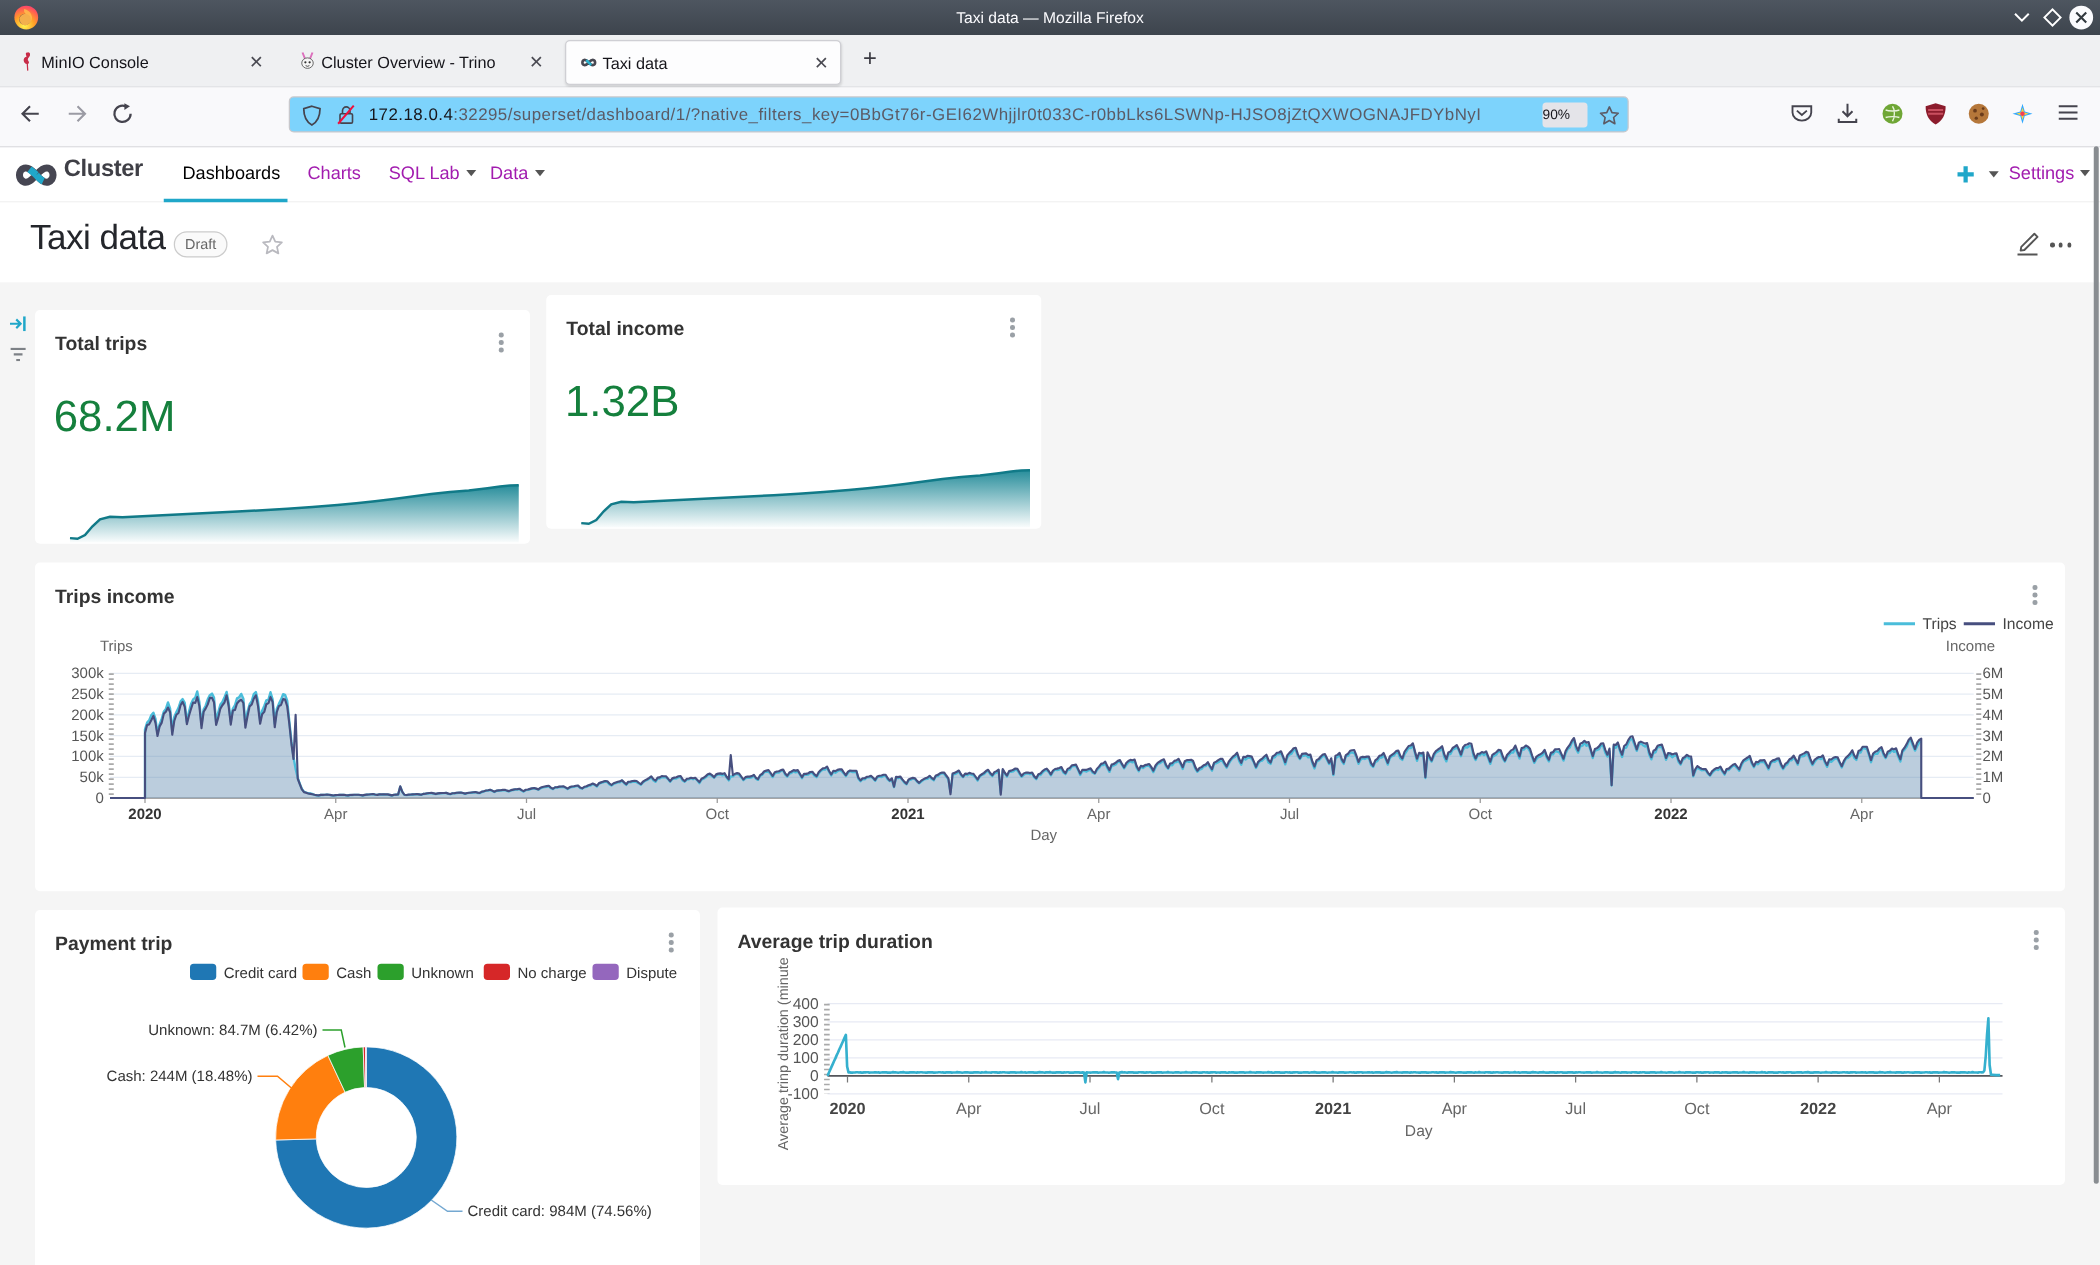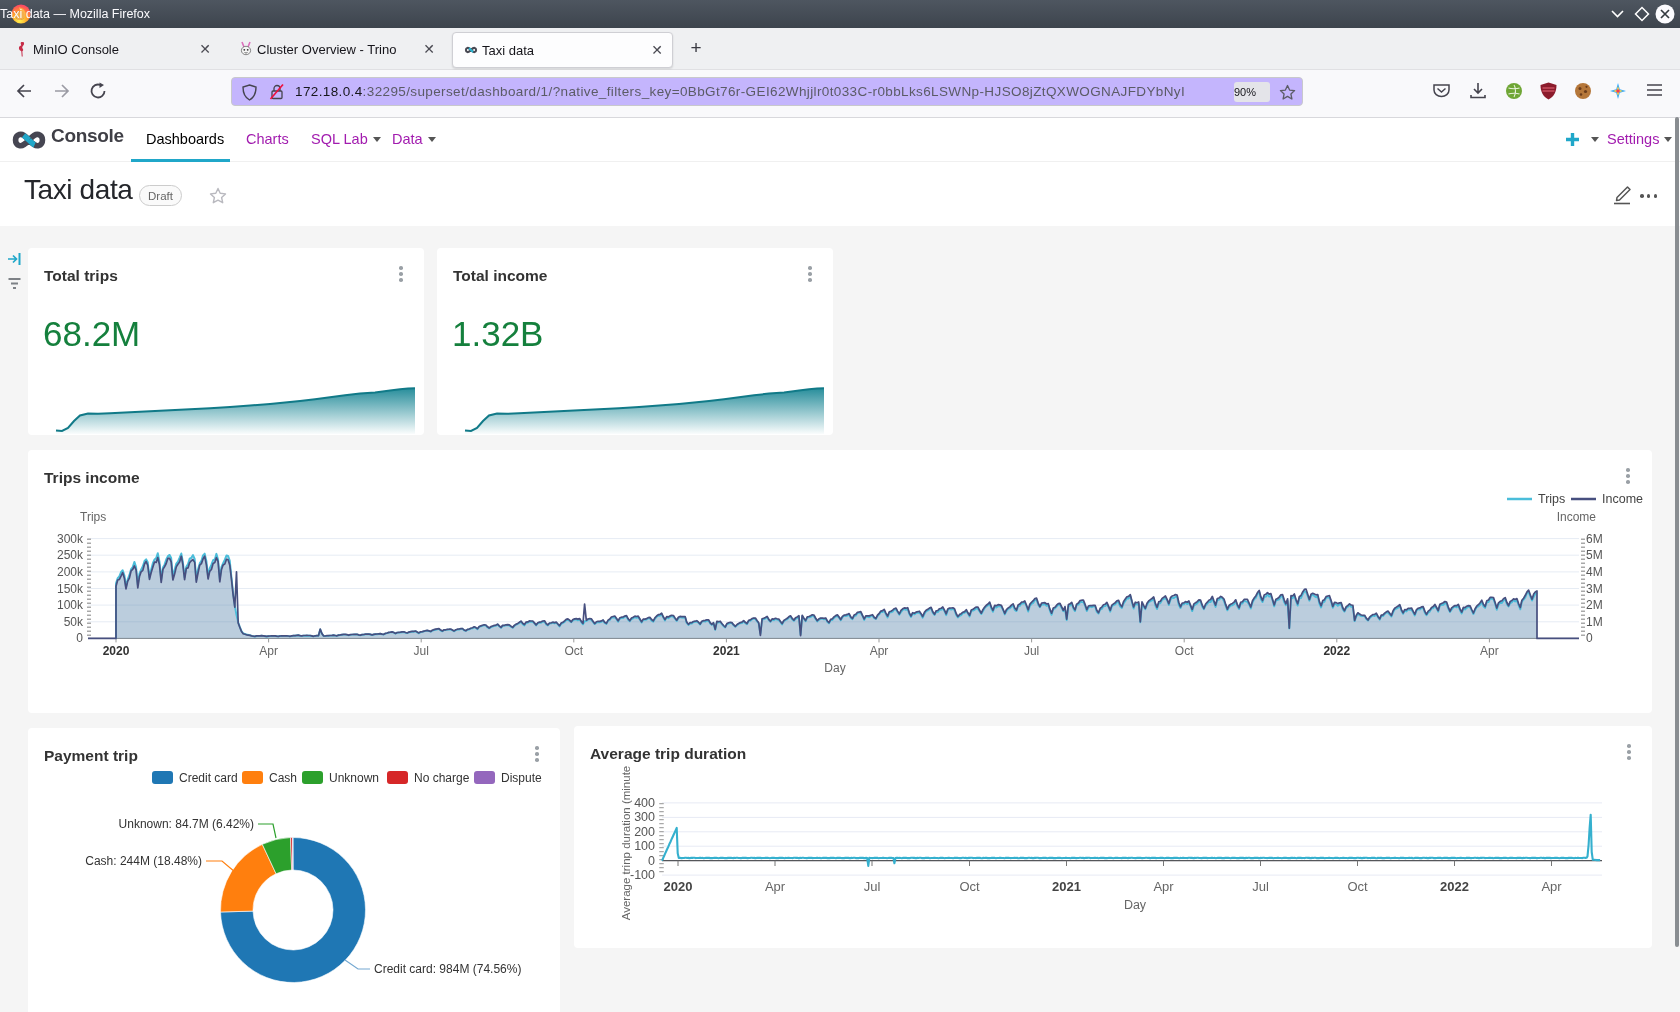--- a/index.html
+++ b/index.html
@@ -1,27 +1,27 @@
 <!DOCTYPE html>
 <html><head><meta charset="utf-8"><style>
 *{margin:0;padding:0;box-sizing:border-box}
 html,body{width:1680px;height:1012px;overflow:hidden;font-family:"Liberation Sans",sans-serif;background:#f5f5f5}
 .abs{position:absolute}
 
 #titlebar{position:absolute;left:0;top:0;width:1680px;height:28px;background:linear-gradient(#4e5660,#3d444d);color:#fbfbfe;font-size:12.5px}
-#titlebar .wtitle{position:absolute;left:0;right:0;top:7px;text-align:left;color:#fbfbfe}
+#titlebar .wtitle{position:absolute;left:0;right:0;top:7px;text-align:center;color:#fbfbfe}
 #tabbar{position:absolute;left:0;top:28px;width:1680px;height:42px;background:#eff0f2;border-bottom:1px solid #e0e0e3}
 .tab{position:absolute;top:4px;height:36px;font-size:13px;color:#15141a}
 .tab .fav{position:absolute;left:10px;top:9px;width:16px;height:16px}
 .tab .ttl{position:absolute;left:29px;top:10px;white-space:nowrap}
 .tab .tx{position:absolute;top:10px;width:16px;height:16px;color:#4a4a52;font-size:14px;text-align:center;line-height:15px}
 #tab3{background:#fdfdfe;border:1px solid #cfcfd4;border-radius:4px;box-shadow:0 1px 2px rgba(0,0,0,.12)}
 #newtab{position:absolute;left:686px;top:38px;width:20px;height:20px;color:#3a3a42;font-size:19px;line-height:20px;text-align:center}
 #toolbar{position:absolute;left:0;top:70px;width:1680px;height:48px;background:#f9f9fb;border-bottom:1px solid #d8d8dc}
-#urlbar{position:absolute;left:231px;top:7px;width:1072px;height:29px;background:#c4b5fd;border:1px solid #c8c8cc;border-radius:4px}
+#urlbar{position:absolute;left:231px;top:7px;width:1072px;height:29px;background:#7dd3fc;border:1px solid #c8c8cc;border-radius:4px}
 #urltext{position:absolute;left:63px;top:6px;font-size:13.5px;letter-spacing:0.38px;color:#5b5b66;white-space:nowrap;overflow:hidden;width:930px}
 #urltext b{color:#17171c;font-weight:normal}
 #zoombadge{position:absolute;left:1002px;top:4px;width:36px;height:20px;background:#e4e4e9;border-radius:3px;color:#15141a;font-size:11px;line-height:20px}
 .tbico{position:absolute;top:12px}
 
 #navbar{position:absolute;left:0;top:118px;width:1680px;height:44px;background:#fff;border-bottom:1px solid #f0f0f0}
 .navitem{position:absolute;top:13px;font-size:14.5px;color:#a21caf}
 #nav-dash{color:#000000}
 #dashunderline{position:absolute;left:131px;top:41px;width:99px;height:3px;background:#20a7c9}
 .caret{display:inline-block;width:0;height:0;border-left:4px solid transparent;border-right:4px solid transparent;border-top:5px solid #555;vertical-align:2px;margin-left:5px}
@@ -29,21 +29,21 @@
 #dtitle{position:absolute;left:24px;top:12px;font-size:28px;color:#24262b;letter-spacing:-0.4px}
 #draft{position:absolute;left:139px;top:23px;width:43px;height:21px;border:1px solid #ccc;border-radius:11px;background:#fafafa;color:#666;font-size:11.5px;text-align:center;line-height:20px}
 
 #dash{position:absolute;left:0;top:226px;width:1680px;height:786px;background:#f5f5f5}
 .card{position:absolute;background:#fff;border-radius:4px}
 .ctitle{position:absolute;left:16px;top:19px;font-size:15.5px;font-weight:bold;color:#333}
 .kebab{position:absolute;width:4px}
 .kebab i{display:block;width:3.6px;height:3.6px;border-radius:50%;background:#9aa0a6;margin-bottom:2.6px}
 .bignum{position:absolute;left:15px;top:66px;font-size:35px;color:#15803d}
 #card-tt{left:28px;top:22px;width:396px;height:187px}
-#card-ti{left:437px;top:22px;width:396px;height:187px}
+#card-ti{left:437px;top:10px;width:396px;height:187px}
 #card-trips{left:28px;top:224px;width:1624px;height:263px}
 #card-pay{left:28px;top:502px;width:532px;height:510px}
 #card-avg{left:574px;top:500px;width:1078px;height:222px}
 
 #lexp{position:absolute;left:8px;top:27px;width:13px;height:12px}
 #lfilter{position:absolute;left:8px;top:52px;width:13px;height:11px}
 
 #editico{position:absolute;left:1610px;top:181px;width:26px;height:26px}
 #dots3{position:absolute;left:1640px;top:194px;width:22px;height:5px}
 #dots3 i{display:inline-block;width:3.6px;height:3.6px;border-radius:50%;background:#555;margin-right:3.2px;vertical-align:top}
@@ -166,21 +166,21 @@
  <svg class="tbico" style="left:1646px" width="17" height="16" viewBox="0 0 17 16">
       <path d="M1 3 h15 M1 8 h15 M1 13 h15" stroke="#45444e" stroke-width="1.7"></path>
     </svg>
 </div>
 
 <div id="navbar">
  <svg class="abs" style="left:9px;top:8px" width="40" height="28" viewBox="0 0 40 28">
   <path d="M20,14 C16.2,9.8 13.6,7.6 10.3,8.5 C5.3,9.9 5.3,18.3 10.3,19.6 C13.6,20.5 16.2,18.2 20,14 C23.8,9.8 26.4,7.6 29.7,8.5 C34.7,9.9 34.7,18.3 29.7,19.6 C26.4,20.5 23.8,18.2 20,14 Z" fill="none" stroke="#464652" stroke-width="5.6"></path>
   <path d="M14.6,9.4 C16.4,10.8 18.1,12.4 20,14 M20,14 C22.2,16.5 23.9,18.1 25.6,18.9" fill="none" stroke="#20a7c9" stroke-width="5.6"></path>
  </svg>
- <div class="navitem" style="left:51px;top:7px;font-size:19px;font-weight:bold;color:#3f3f46;letter-spacing:-0.3px">Console</div>
+ <div class="navitem" style="left:51px;top:7px;font-size:19px;font-weight:bold;color:#3f3f46;letter-spacing:-0.3px">Cluster</div>
  <div class="navitem" id="nav-dash" style="left:146px">Dashboards</div>
  <div class="navitem" style="left:246px">Charts</div>
  <div class="navitem" style="left:311px">SQL Lab<span class="caret"></span></div>
  <div class="navitem" style="left:392px">Data<span class="caret"></span></div>
  <svg class="abs" style="left:1565px;top:14px" width="15" height="15" viewBox="0 0 15 15">
       <path d="M7.5 1 V14 M1 7.5 H14" stroke="#20a7c9" stroke-width="3.4"></path>
     </svg>
     <span class="caret" style="position:absolute;left:1586px;top:19px"></span>
  <div class="navitem" style="left:1607px">Settings<span class="caret"></span></div>
  <div id="dashunderline"></div>

